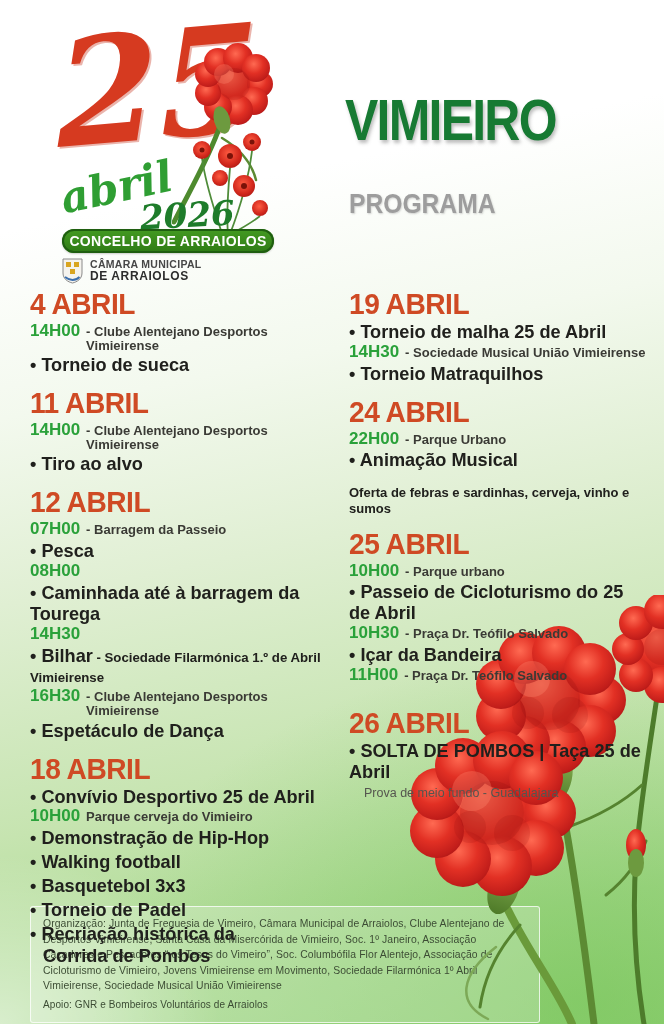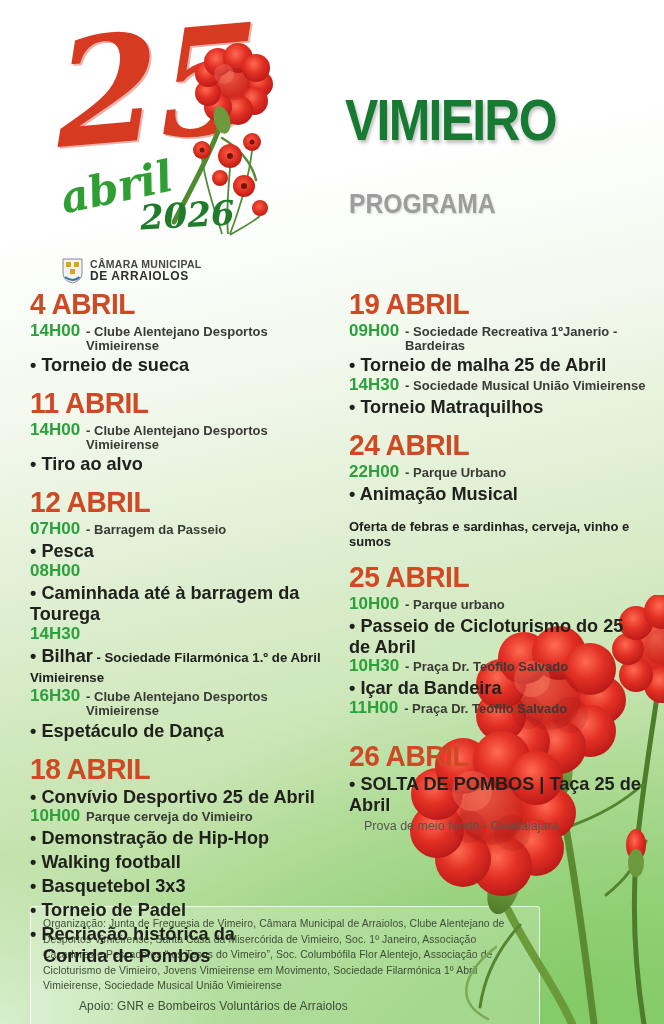--- a/index.html
+++ b/index.html
@@ -55,21 +55,21 @@
     margin-top:3px;transform:scaleX(0.98);transform-origin:left;}
   .bullet .detail{font-size:13.5px;}
   .b2{margin-left:13px;margin-top:1px;}
   .note-bold{font-size:13px;font-weight:700;color:#20201d;line-height:1.2;margin-top:14px;}
   .note{font-size:12.5px;font-weight:400;color:#55554f;line-height:1.2;margin:3px 0 0 15px;}
   
   .footer{position:absolute;left:30px;top:906px;width:484px;z-index:2;
     background:rgba(255,255,255,0.22);border:1px solid rgba(255,255,255,0.75);
     border-radius:3px;padding:9px 12px 10px;}
   .org{font-size:10.4px;line-height:1.5;color:#3c4c34;letter-spacing:.1px;}
-  .apoio{font-size:12px;line-height:1.5;color:#3c4c34;margin-top:3px;letter-spacing:.1px;margin-left:36px;}
+  .apoio{font-size:10px;line-height:1.5;color:#3c4c34;margin-top:3px;letter-spacing:.1px;}
   
   .flowers{position:absolute;right:0;top:595px;width:264px;height:429px;z-index:4;}
 </style>
 </head>
 <body>
 
 <div class="poster">
 
   <div class="n25">25</div>
 
@@ -121,20 +121,21 @@
         <circle cx="88" cy="170" r="8" fill="url(#rgP)"></circle>
       <circle cx="30" cy="112" r="2.5" fill="#7a1208"></circle>
         <circle cx="58" cy="118" r="3" fill="#7a1208"></circle>
       <circle cx="80" cy="104" r="2.5" fill="#7a1208"></circle>
         <circle cx="72" cy="148" r="3" fill="#7a1208"></circle>
     </g>
   </svg>
 
   <div class="abril">abril</div>
   <div class="year">2026</div>
+  <div class="banner">CONCELHO DE ARRAIOLOS</div>
 
   <div class="muni">
     <svg width="21" height="26" viewBox="0 0 21 26">
       <path d="M1,1 h19 v14 c0,6 -5,9 -9.5,10 C6,24 1,21 1,15 Z" fill="#f5f3ee" stroke="#8a8a8a" stroke-width="1"></path>
       <rect x="4" y="4" width="5" height="5" fill="#d9a520"></rect>
       <rect x="12" y="4" width="5" height="5" fill="#d9a520"></rect>
       <rect x="8" y="11" width="5" height="5" fill="#d9a520"></rect>
       <path d="M3,19 q4,3 7.5,3 q4,0 7,-3" fill="none" stroke="#3c6fae" stroke-width="2"></path>
     </svg>
     <div class="muni-txt">
@@ -201,24 +202,20 @@
       <div class="bullet">• Torneio de Padel</div>
       <div class="bullet">• Recriação histórica da</div>
       <div class="bullet b2">Corrida de Pombos</div>
     </div>
   </div>
 
   <div class="col col-right">
 
     <div class="sec">
       <div class="date">19 ABRIL</div>
-      <div class="tline">
-        <span class="time">09H00</span>
-        <span class="loc">- Sociedade Recreativa 1ºJanerio - Bardeiras</span>
-      </div>
       <div class="bullet">• Torneio de malha 25 de Abril</div>
       <div class="tline">
         <span class="time">14H30</span>
         <span class="loc">- Sociedade Musical União Vimieirense</span>
       </div>
       <div class="bullet">• Torneio Matraquilhos</div>
     </div>
 
     <div class="sec">
       <div class="date">24 ABRIL</div>

